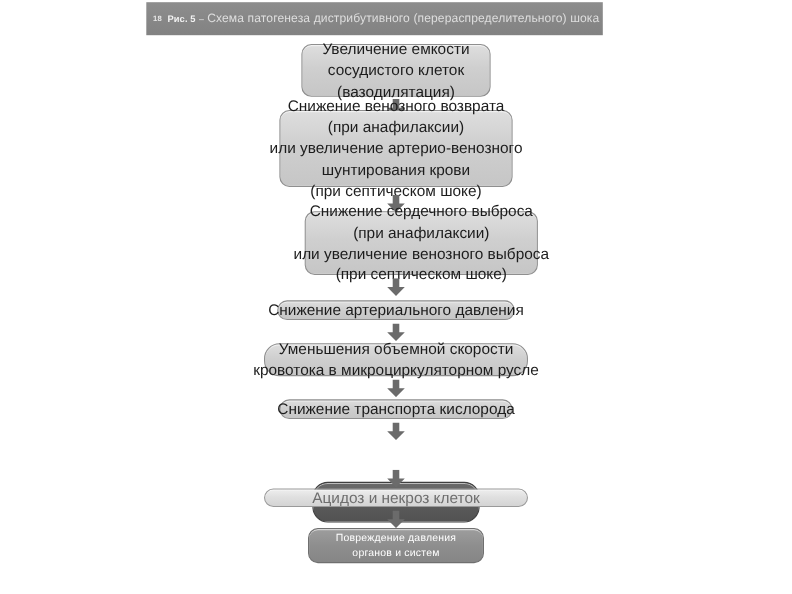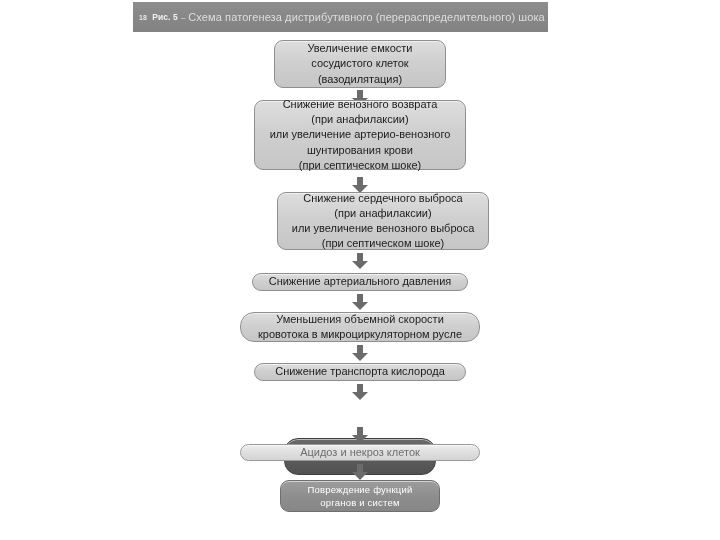--- a/index.html
+++ b/index.html
@@ -77,21 +77,21 @@
     border: 1px solid #8f8f8f;
     border-radius: 9px;
     display: flex;
     flex-direction: column;
     align-items: center;
     justify-content: center;
     text-align: center;
     padding: 3px 8px;
     line-height: 1.38;
     color: #1c1c1c;
-    font-size: 11px;
+    font-size: 14px;
     background: linear-gradient(180deg, #dedede 0%, #cfcfcf 45%, #c6c6c6 100%);
     box-shadow: inset 0 1px 0 rgba(255,255,255,.55);
   }
   .node span { display: block; white-space: nowrap; }
 
   .node.pill      { border-radius: 14px; }
   .node.light {
     background: linear-gradient(180deg, #eeeeee 0%, #e0e0e0 45%, #d4d4d4 100%);
     border-color: #9a9a9a;
   }
@@ -237,18 +237,18 @@
   </div>
 
   <div class="arrow" style="top:432px;">
     <svg width="18" height="16" viewBox="0 0 18 16" aria-hidden="true">
       <polygon points="6,0 12,0 12,8 17,8 9,16 1,8 6,8" fill="#6b6b6b"></polygon>
     </svg>
   </div>
 
   <div class="row" style="top:448px;">
     <div class="node mid" style="width:160px;height:32px;">
-      <span>Повреждение функций</span>
+      <span>Повреждение давления</span>
       <span>органов и систем</span>
     </div>
   </div>
 
 </div>
 
 </body></html>

